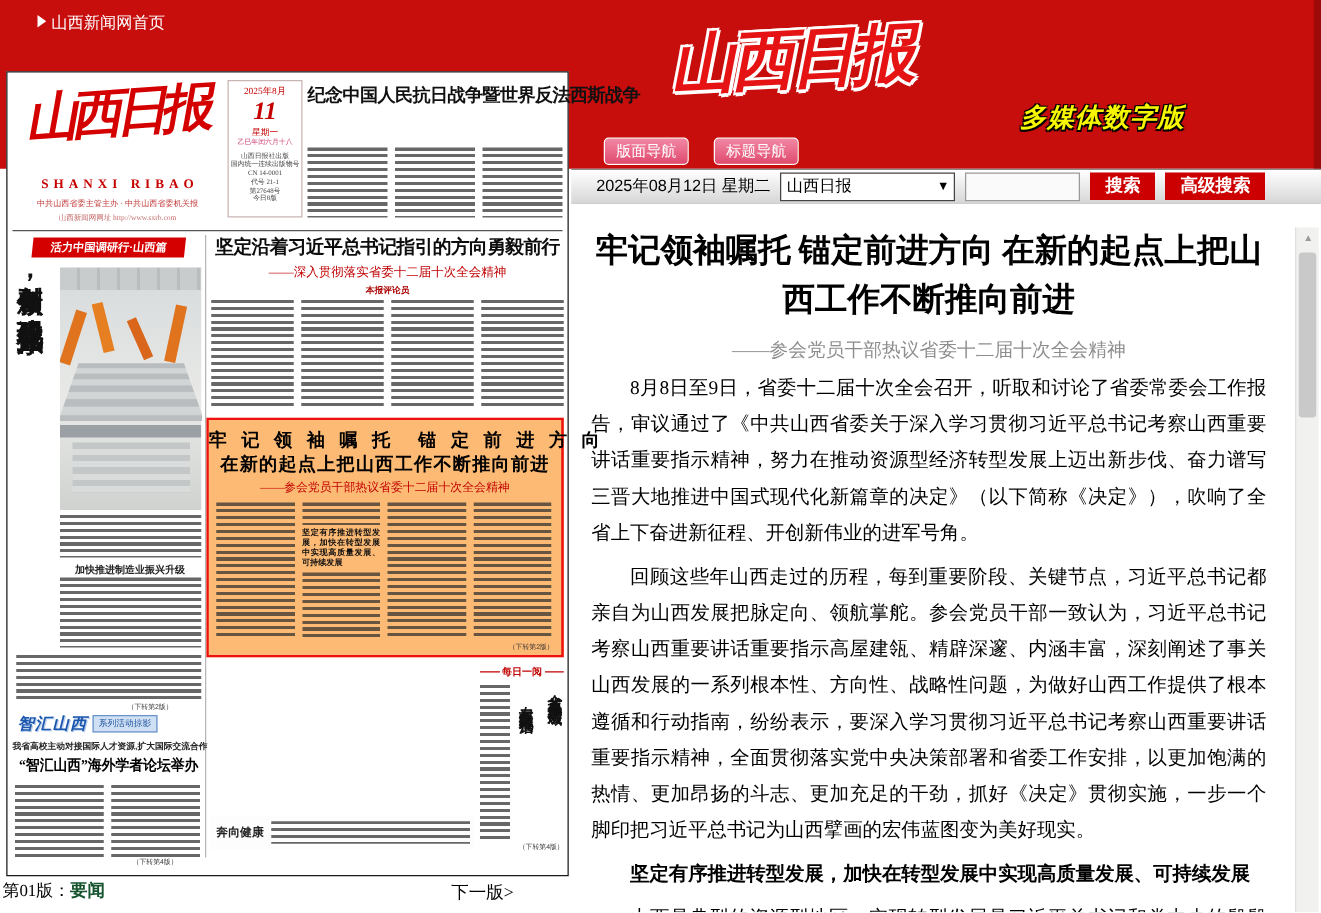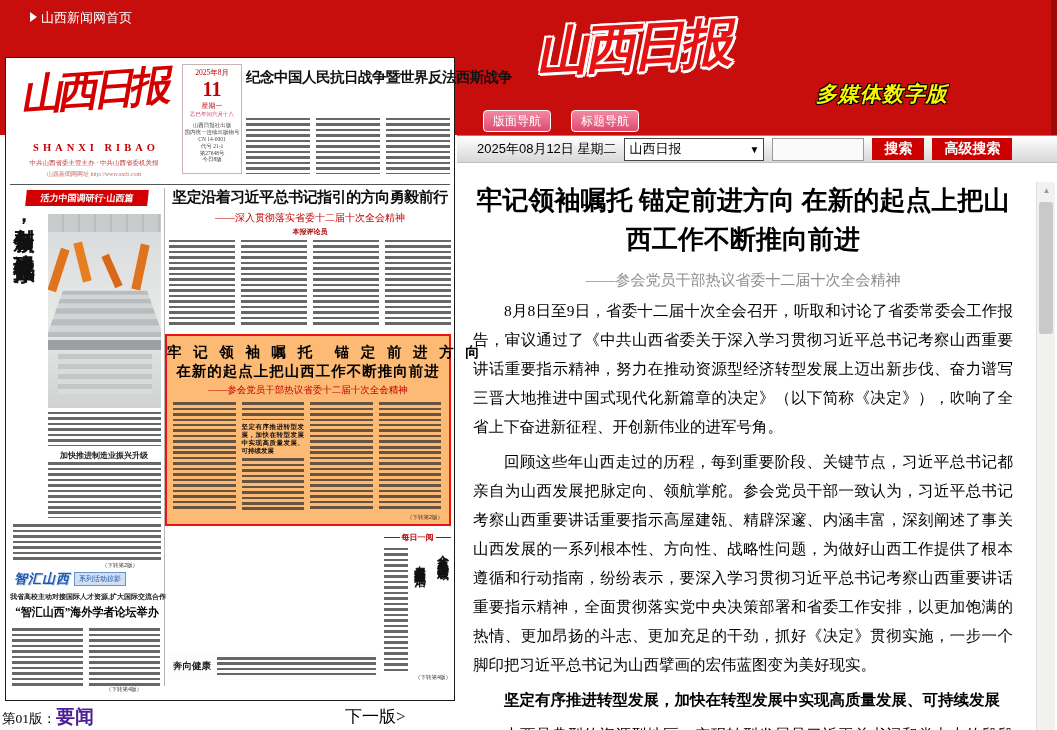--- a/index.html
+++ b/index.html
@@ -44,21 +44,21 @@
   .paper{left:5px;top:57px;width:448px;height:642px;background:#fff;border:1px solid #1a1a1a;box-sizing:content-box;
     font-family:"Liberation Serif","DejaVu Serif",serif;}
   .p-logo{left:14px;top:4px;width:152px;color:#d40000;font-weight:bold;font-style:italic;font-size:42px;
     letter-spacing:-6px;white-space:nowrap;transform:rotate(-4deg);}
   .p-latin{left:14px;top:84px;width:152px;text-align:center;color:#c60000;font-weight:bold;font-size:10.5px;letter-spacing:4px;}
   .p-org{left:2px;top:101px;width:172px;text-align:center;color:#c03a3a;font-size:6.5px;white-space:nowrap;}
   .p-site{left:2px;top:112px;width:172px;text-align:center;color:#c46a6a;font-size:6px;white-space:nowrap;}
   .datebox{left:176px;top:6px;width:60px;height:110px;border:1px solid #c9b4b4;box-sizing:border-box;text-align:center;padding-top:3px;}
   .datebox div{line-height:1.25;}
   .db-month{color:#c60000;font-size:7.5px;}
-  .db-day{color:#c60000;font-size:20px;font-weight:bold;}
+  .db-day{color:#c60000;font-size:20px;font-weight:bold;font-style:italic;}
   .db-week{color:#c60000;font-size:7px;}
   .db-lunar{color:#c47; font-size:5.5px;}
   .db-small{color:#444;font-size:5.5px;}
   .lead-t{left:240px;top:9px;width:204px;font-size:14.5px;font-weight:bold;color:#111;text-align:center;
     line-height:21px;letter-spacing:-0.5px;white-space:nowrap;}
   .fl{background-image:repeating-linear-gradient(to bottom,rgba(45,45,45,.72) 0 2.5px,transparent 2.5px 5.5px);}
   .flcols{display:flex;gap:6px;}
   .flcols>div{flex:1;}
   .rule-h{left:4px;top:126px;width:440px;border-top:1.5px solid #555;}
   .rule-v{left:158px;top:130px;height:498px;border-left:1px solid #b5b5b5;}
@@ -90,22 +90,22 @@
     background-image:repeating-linear-gradient(to bottom,rgba(255,255,255,.75) 0 3px,transparent 3px 9px);}
   .runner{position:absolute;border-radius:3px 3px 0 0;}
   .caption{left:163px;top:594px;width:211px;height:28px;background:#fdfdfd;display:flex;align-items:center;gap:6px;padding:0 4px;box-sizing:border-box;}
   .cap-t{font-size:9.5px;font-weight:bold;color:#222;white-space:nowrap;}
   .daily{left:378px;top:474px;width:67px;height:150px;}
   .daily-head{display:flex;align-items:center;gap:2px;color:#c00000;font-size:8px;font-weight:bold;justify-content:center;}
   .daily-head .dash{flex:1;border-top:1px solid #c00000;}
   .vt{position:absolute;writing-mode:vertical-rl;font-weight:bold;color:#111;font-size:11.5px;letter-spacing:1.5px;}
   
   .f-page{left:2px;top:704px;font-size:13.5px;color:#000;font-family:"Liberation Serif",serif;}
-  .f-sec{color:#4c1d95;font-weight:bold;font-size:19px;}
-  .f-next{left:345px;top:705px;font-size:17px;color:#000;cursor:pointer;font-family:"Liberation Serif",serif;}
+  .f-sec{color:#14532d;font-weight:bold;font-size:14px;}
+  .f-next{left:361px;top:705px;font-size:14px;color:#000;cursor:pointer;font-family:"Liberation Serif",serif;}
 </style>
 </head>
 <body>
 
 <div class="stage">
 
   <div class="abs red-header"></div>
   <div class="abs home-link">
     <span class="tri"></span><span>山西新闻网首页</span>
   </div>

